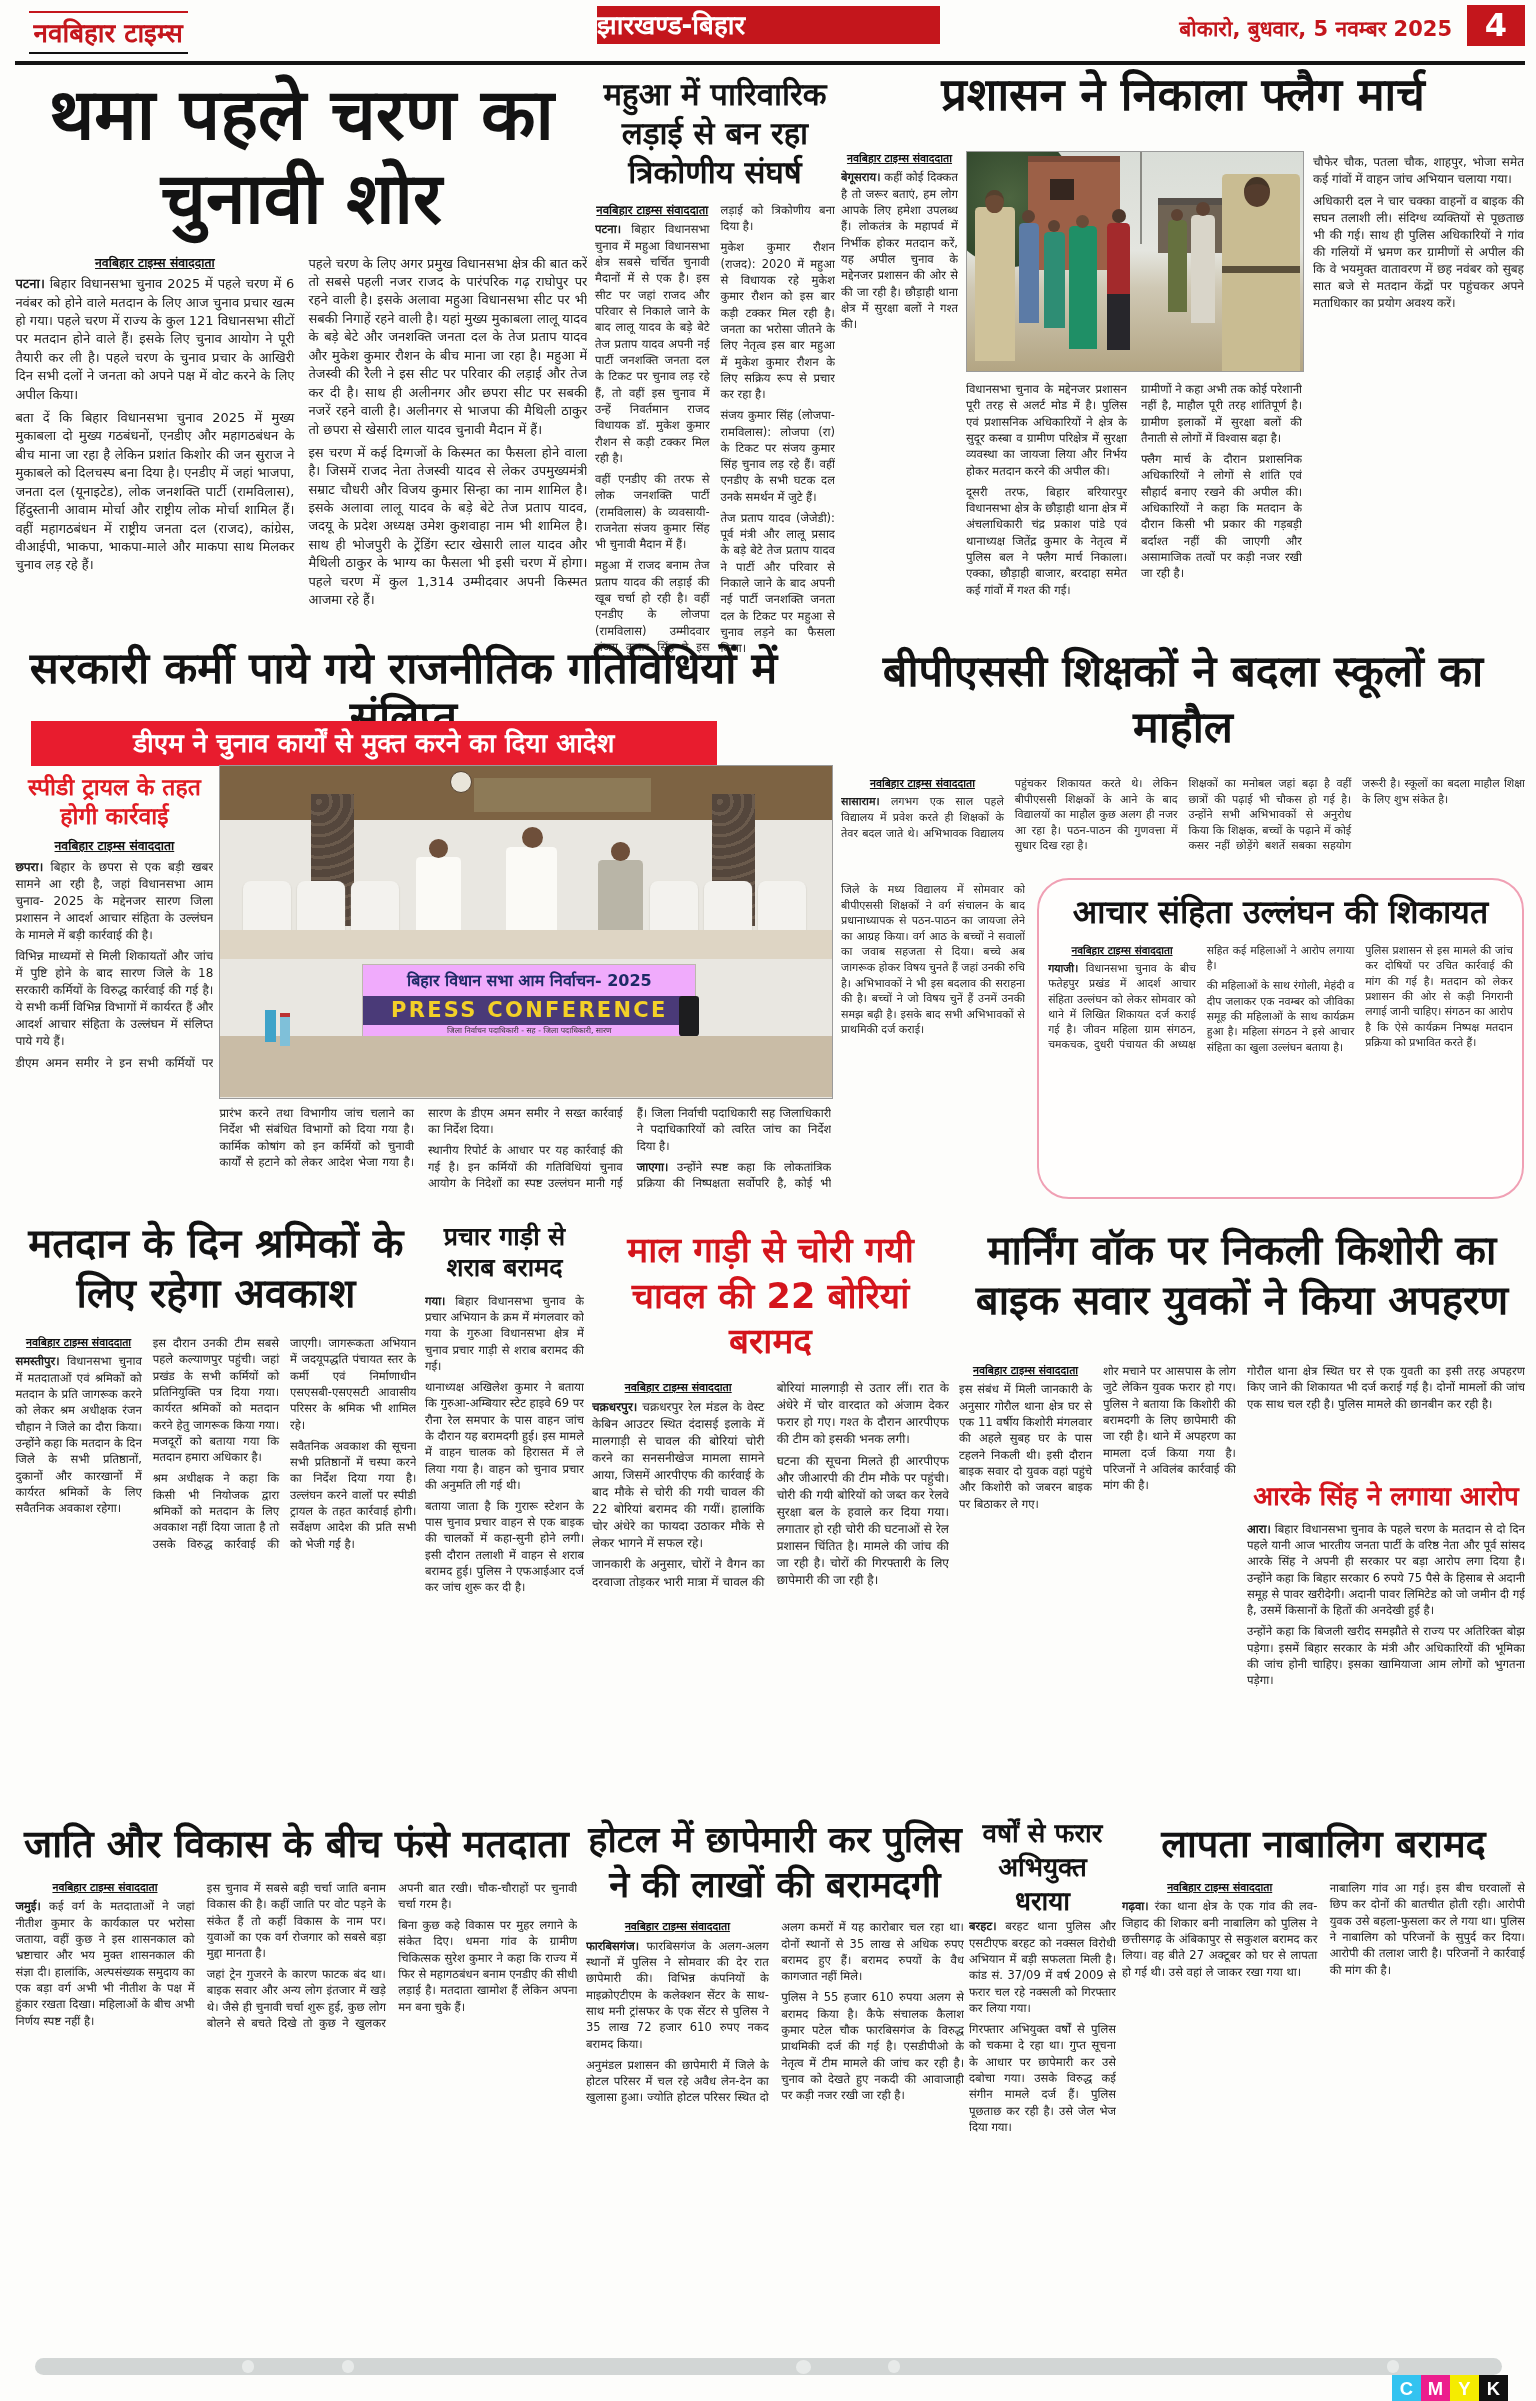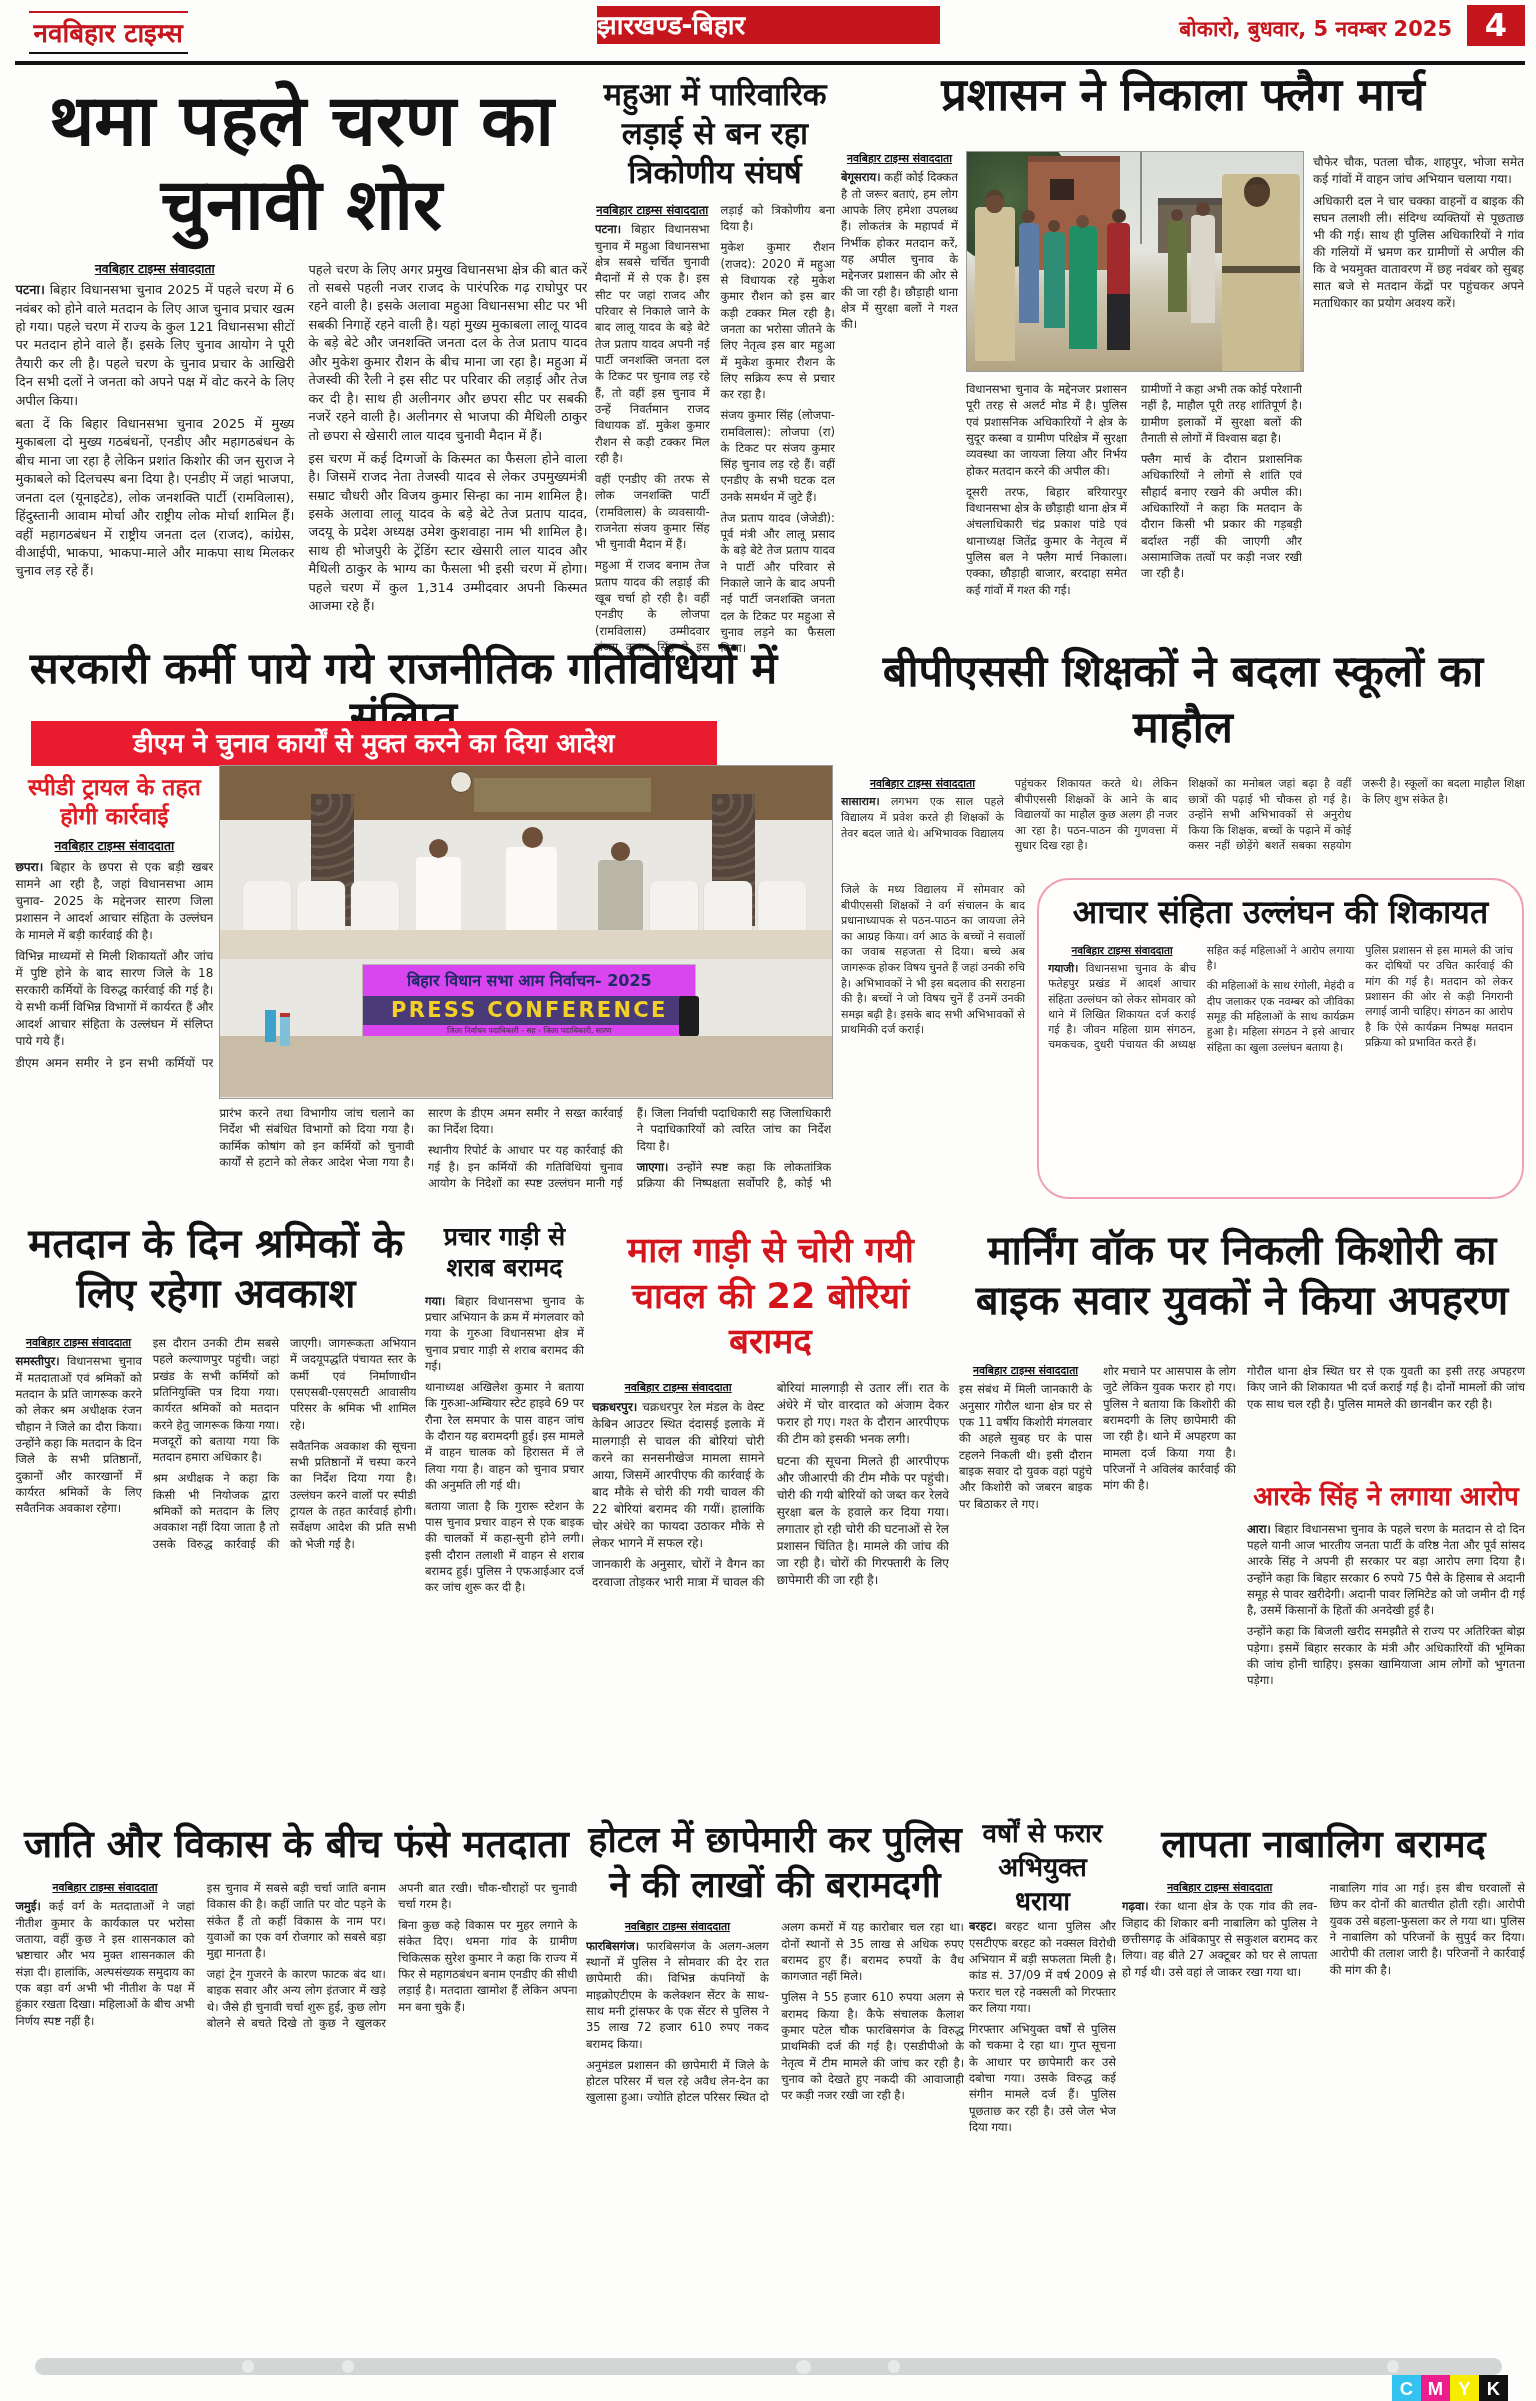--- a/index.html
+++ b/index.html
@@ -28,21 +28,21 @@
 <body>
 
 <div id="page">
 
   <div class="abs mast-red" style="left:29px;top:10.8px;font-size:26px;border-top:2.3px solid #c4161c;border-bottom:2.3px solid #111;padding:1.5px 4.6px;">नवबिहार टाइम्स</div>
   <div class="abs" style="left:597px;top:6.1px;width:343px;height:38px;background:#c4161c;color:#fff;font-weight:bold;font-size:26px;text-align:left;line-height:38px;">झारखण्ड-बिहार</div>
   <div class="abs mast-red" style="left:1137px;top:14px;width:315px;font-size:21px;text-align:right;">बोकारो, बुधवार, 5 नवम्बर 2025</div>
   <div class="abs" style="left:1467px;top:4.6px;width:58px;height:41px;background:#c4161c;color:#fff;font-weight:bold;font-size:32px;text-align:center;line-height:41px;">4</div>
   <div class="abs rule" style="left:15.4px;top:61px;width:1510px;height:3.8px;"></div>
 
-  <section class="abs" style="left:15.4px;top:79px;width:572px;height:568px;">
+  <section class="abs" style="left:15.4px;top:73px;width:572px;height:568px;">
     <h1 class="hl" style="font-size:71px;line-height:1.18;">थमा पहले चरण का चुनावी शोर</h1>
     <div class="body c2" style="margin-top:14px;height:369px;font-size:13px;">
       <div class="byline">नवबिहार टाइम्स संवाददाता</div>
       <div>
           <p class="bp"><b>पटना।</b> बिहार विधानसभा चुनाव 2025 में पहले चरण में 6 नवंबर को होने वाले मतदान के लिए आज चुनाव प्रचार खत्म हो गया। पहले चरण में राज्य के कुल 121 विधानसभा सीटों पर मतदान होने वाले हैं। इसके लिए चुनाव आयोग ने पूरी तैयारी कर ली है। पहले चरण के चुनाव प्रचार के आखिरी दिन सभी दलों ने जनता को अपने पक्ष में वोट करने के लिए अपील किया।</p>
           <p class="bp">बता दें कि बिहार विधानसभा चुनाव 2025 में मुख्य मुकाबला दो मुख्य गठबंधनों, एनडीए और महागठबंधन के बीच माना जा रहा है लेकिन प्रशांत किशोर की जन सुराज ने मुकाबले को दिलचस्प बना दिया है। एनडीए में जहां भाजपा, जनता दल (यूनाइटेड), लोक जनशक्ति पार्टी (रामविलास), हिंदुस्तानी आवाम मोर्चा और राष्ट्रीय लोक मोर्चा शामिल हैं। वहीं महागठबंधन में राष्ट्रीय जनता दल (राजद), कांग्रेस, वीआईपी, भाकपा, भाकपा-माले और माकपा साथ मिलकर चुनाव लड़ रहे हैं।</p>
           <p class="bp">पहले चरण के लिए अगर प्रमुख विधानसभा क्षेत्र की बात करें तो सबसे पहली नजर राजद के पारंपरिक गढ़ राघोपुर पर रहने वाली है। इसके अलावा महुआ विधानसभा सीट पर भी सबकी निगाहें रहने वाली है। यहां मुख्य मुकाबला लालू यादव के बड़े बेटे और जनशक्ति जनता दल के तेज प्रताप यादव और मुकेश कुमार रौशन के बीच माना जा रहा है। महुआ में तेजस्वी की रैली ने इस सीट पर परिवार की लड़ाई और तेज कर दी है। साथ ही अलीनगर और छपरा सीट पर सबकी नजरें रहने वाली है। अलीनगर से भाजपा की मैथिली ठाकुर तो छपरा से खेसारी लाल यादव चुनावी मैदान में हैं।</p>
           <p class="bp">इस चरण में कई दिग्गजों के किस्मत का फैसला होने वाला है। जिसमें राजद नेता तेजस्वी यादव से लेकर उपमुख्यमंत्री सम्राट चौधरी और विजय कुमार सिन्हा का नाम शामिल है। इसके अलावा लालू यादव के बड़े बेटे तेज प्रताप यादव, जदयू के प्रदेश अध्यक्ष उमेश कुशवाहा नाम भी शामिल है। साथ ही भोजपुरी के ट्रेंडिंग स्टार खेसारी लाल यादव और मैथिली ठाकुर के भाग्य का फैसला भी इसी चरण में होगा। पहले चरण में कुल 1,314 उम्मीदवार अपनी किस्मत आजमा रहे हैं।</p>
         </div>
     </div>
@@ -150,21 +150,21 @@
       <div class="fig" style="left:196px;top:91px;width:45px;height:74px;background:#fbfaf6;">
         <div class="head" style="left:13px;top:-18.4px;width:19px;height:19px;background:#6e4f3a;"></div>
       </div>
       <div class="fig" style="left:286px;top:81px;width:51px;height:83px;background:#fbfaf6;">
         <div class="head" style="left:15.4px;top:-20px;width:21px;height:21px;background:#6e4f3a;"></div>
       </div>
       <div class="fig" style="left:378px;top:94px;width:45px;height:71px;background:#b9b5a7;">
         <div class="head" style="left:13px;top:-17.7px;width:18.4px;height:18.4px;background:#6e4f3a;"></div>
       </div>
       <div class="abs" style="left:0;top:164px;width:612px;height:29px;background:#ded5c4;"></div>
-      <div class="abs" style="left:142px;top:198px;width:332px;height:74px;background:#d946ef;border:0.8px solid #bcb8ad;">
+      <div class="abs" style="left:142px;top:198px;width:332px;height:74px;background:#f0abfc;border:0.8px solid #bcb8ad;">
         <div style="height:31px;line-height:31px;text-align:center;font-weight:bold;font-size:16px;color:#1d2a66;">बिहार विधान सभा आम निर्वाचन- 2025</div>
         <div style="height:29px;line-height:29px;text-align:center;font-weight:bold;font-size:21px;letter-spacing:2.3px;background:#4a3a78;color:#f3d028;">PRESS CONFERENCE</div>
         <div style="height:12.3px;line-height:12.3px;text-align:center;font-size:7.7px;color:#333;">जिला निर्वाचन पदाधिकारी - सह - जिला पदाधिकारी, सारण</div>
       </div>
       <div class="abs" style="left:0;top:270px;width:612px;height:61px;background:#c9bca6;"></div>
       <div class="abs" style="left:459px;top:230px;width:20px;height:40px;background:#1d1d1f;border-radius:3.1px;"></div>
       <div class="abs" style="left:45px;top:244px;width:10.8px;height:32px;background:#3fa3c9;"></div>
       <div class="abs" style="left:60px;top:247px;width:10px;height:29px;background:#7fc0d9;border-top:4.6px solid #b33;"></div>
     </div>
     <div class="body c3" style="position:absolute;left:204px;top:461px;width:612px;height:91px;font-size:11.5px;">

